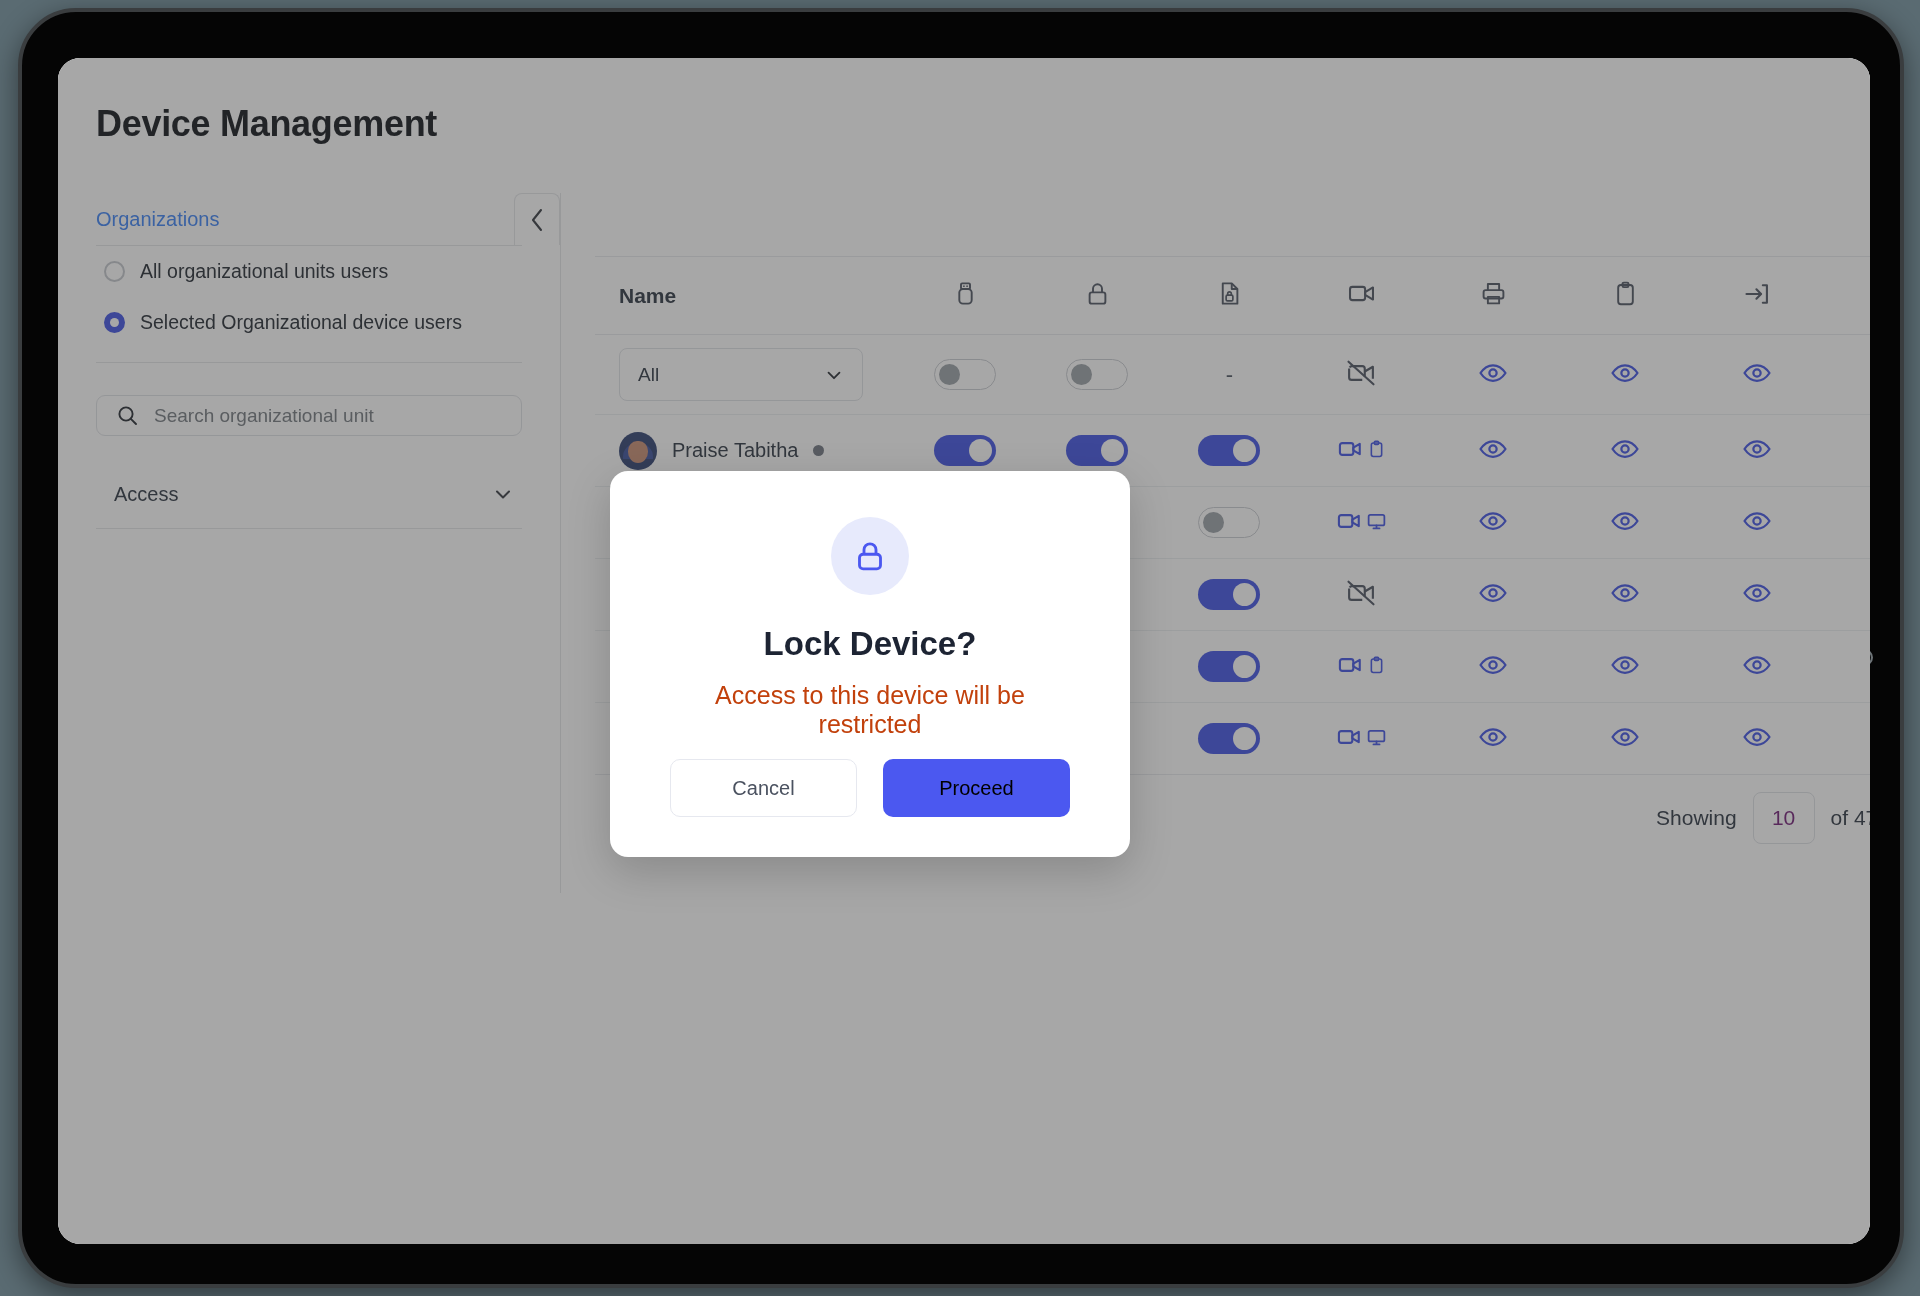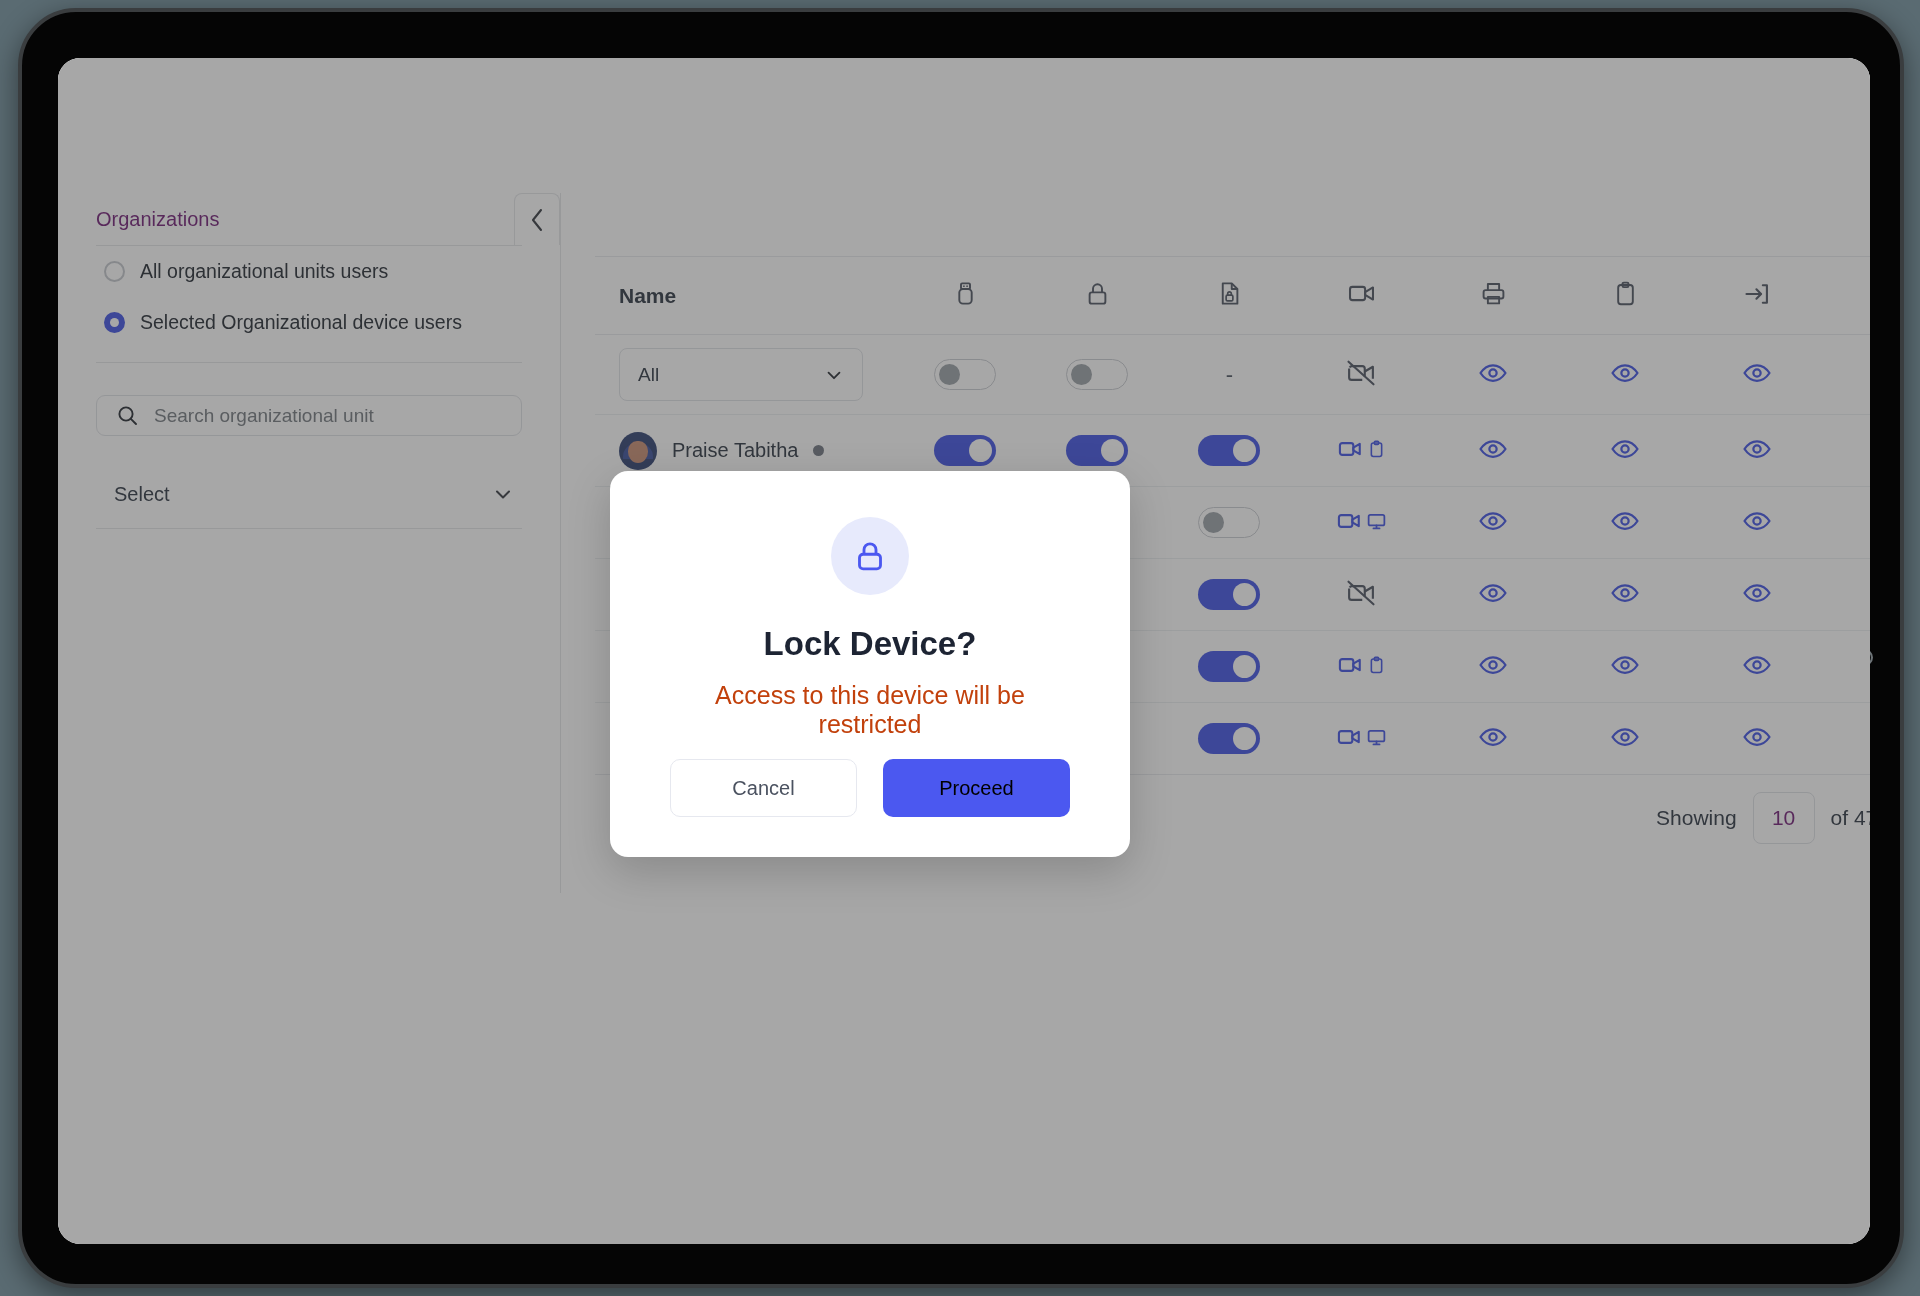--- a/index.html
+++ b/index.html
@@ -65,21 +65,21 @@
     border-right: 1px solid #e3e5e8;
     height: 700px;
   }
   #org-header-row {
     display: flex; align-items: center;
     justify-content: space-between;
     height: 52px;
   }
   #org-label {
     font-size: 20px;
-    color: #701a75;
+    color: #3b82f6;
   }
   #collapse-btn {
     width: 46px; height: 52px;
     border: 1px solid #e3e5e8;
     border-bottom: none;
     border-radius: 8px 8px 0 0;
     background: transparent;
     display: flex; align-items: center; justify-content: center;
     cursor: pointer;
     margin-right: -38px;
@@ -291,20 +291,21 @@
 </head>
 <body>
 
 <div id="tablet-frame">
   <div id="camera-dot"></div>
 
   <div id="screen">
 
     <div id="page">
 
+      <div id="page-title">Device Management</div>
 
       <div id="left-panel">
 
         <div id="org-header-row">
           <span id="org-label">Organizations</span>
           <div id="collapse-btn">
             <svg width="18" height="26" viewBox="0 0 18 26" fill="none">
               <path d="M13 3 L5 13 L13 23" stroke="#33383f" stroke-width="2.1" stroke-linecap="round" stroke-linejoin="round"></path>
             </svg>
           </div>
@@ -327,21 +328,21 @@
 
         <div id="search-box">
           <svg width="21" height="21" viewBox="0 0 21 21" fill="none">
             <circle cx="9" cy="9" r="6.6" stroke="#22272e" stroke-width="1.9"></circle>
             <path d="M13.8 13.8 L19 19" stroke="#22272e" stroke-width="1.9" stroke-linecap="round"></path>
           </svg>
           <input id="search-input" type="text" placeholder="Search organizational unit" style="">
         </div>
 
         <div id="select-row">
-          <span id="select-label">Select</span>
+          <span id="select-label">Access</span>
           <svg width="22" height="22" viewBox="0 0 22 22" fill="none">
             <path d="M5 8.5 L11 14.5 L17 8.5" stroke="#33383f" stroke-width="2" stroke-linecap="round" stroke-linejoin="round"></path>
           </svg>
         </div>
         <div class="divider" id="select-divider"></div>
       </div>
 
       <div id="table-panel">
         <table>
           <thead>

